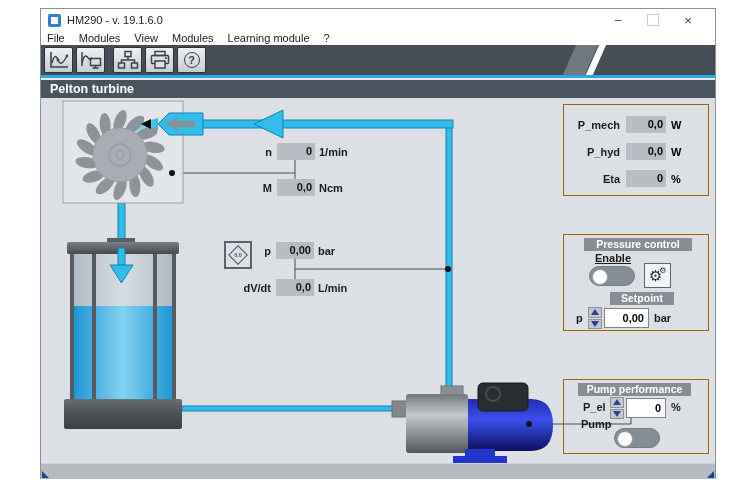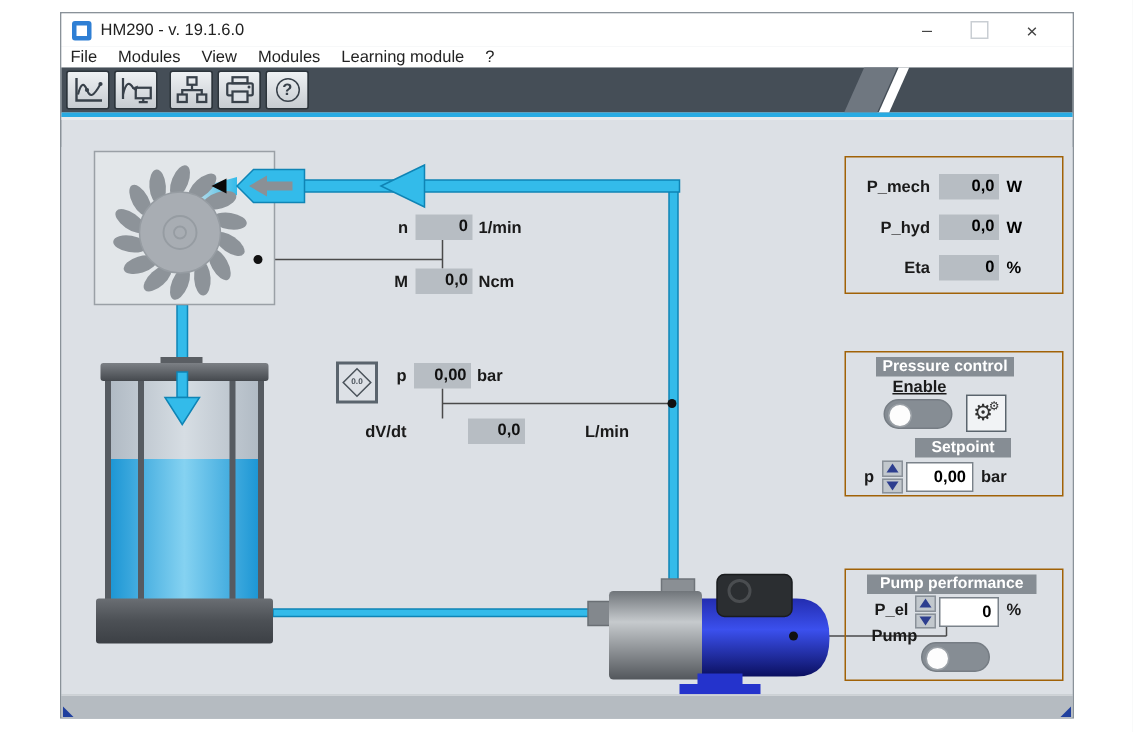--- a/index.html
+++ b/index.html
@@ -142,20 +142,21 @@
     </button>
     <button class="tool-btn">
       <span class="help-glyph">?</span>
     </button>
     <div class="slash-gray"></div>
     <div class="slash-white"></div>
   </div>
 
   <div class="accent-line"></div>
   <div class="gap-line"></div>
+  <div class="page-header">Pelton turbine</div>
 
   <div class="main">
 
     <svg class="schematic" width="674" height="365" viewBox="0 0 674 365">
       <defs>
         <linearGradient id="jetg" x1="1" y1="0" x2="0" y2="0">
           <stop offset="0" stop-color="#33bbea"></stop>
               <stop offset="1" stop-color="#33bbea" stop-opacity="0.15"></stop>
         </linearGradient>
         <linearGradient id="glassg" x1="0" y1="0" x2="1" y2="0">
@@ -315,21 +316,21 @@
       <span class="sensor-diamond"></span>
       <span class="sensor-text">0.0</span>
     </button>
 
     <div class="meas" style="left:184px;top:144px;">
       <span class="mlabel">p</span>
       <div class="mbox">0,00</div>
       <span class="munit">bar</span>
     </div>
 
-    <div class="meas" style="left:184px;top:181px;gap:36px;">
+    <div class="meas" style="left:184px;top:181px;">
       <span class="mlabel">dV/dt</span>
       <div class="mbox">0,0</div>
       <span class="munit">L/min</span>
     </div>
 
     <div class="panel panel-results">
       <div class="rrow">
         <span class="rlabel">P_mech</span>
         <div class="rbox">0,0</div>
         <span class="runit">W</span>
@@ -340,21 +341,21 @@
         <span class="runit">W</span>
       </div>
       <div class="rrow">
         <span class="rlabel">Eta</span>
         <div class="rbox">0</div>
         <span class="runit">%</span>
       </div>
     </div>
 
     <div class="panel panel-pressure">
-      <div class="panel-title" style="left:20px;width:92px;">Pressure control</div>
+      <div class="panel-title" style="left:20px;width:108px;">Pressure control</div>
       <span class="sub-label" style="left:26px;top:17px;width:46px;text-align:center;text-decoration:underline;">Enable</span>
       <div class="toggle" style="left:25px;top:31px;">
         <span class="knob"></span>
       </div>
       <button class="gear-btn" style="left:80px;top:28px;">
         <span class="gear-glyph">⚙</span>
         <span class="gear-glyph-small">⚙</span>
       </button>
       <div class="panel-title" style="left:46px;top:57px;width:64px;">Setpoint</div>
       <span class="sub-label" style="left:12px;top:77px;">p</span>

